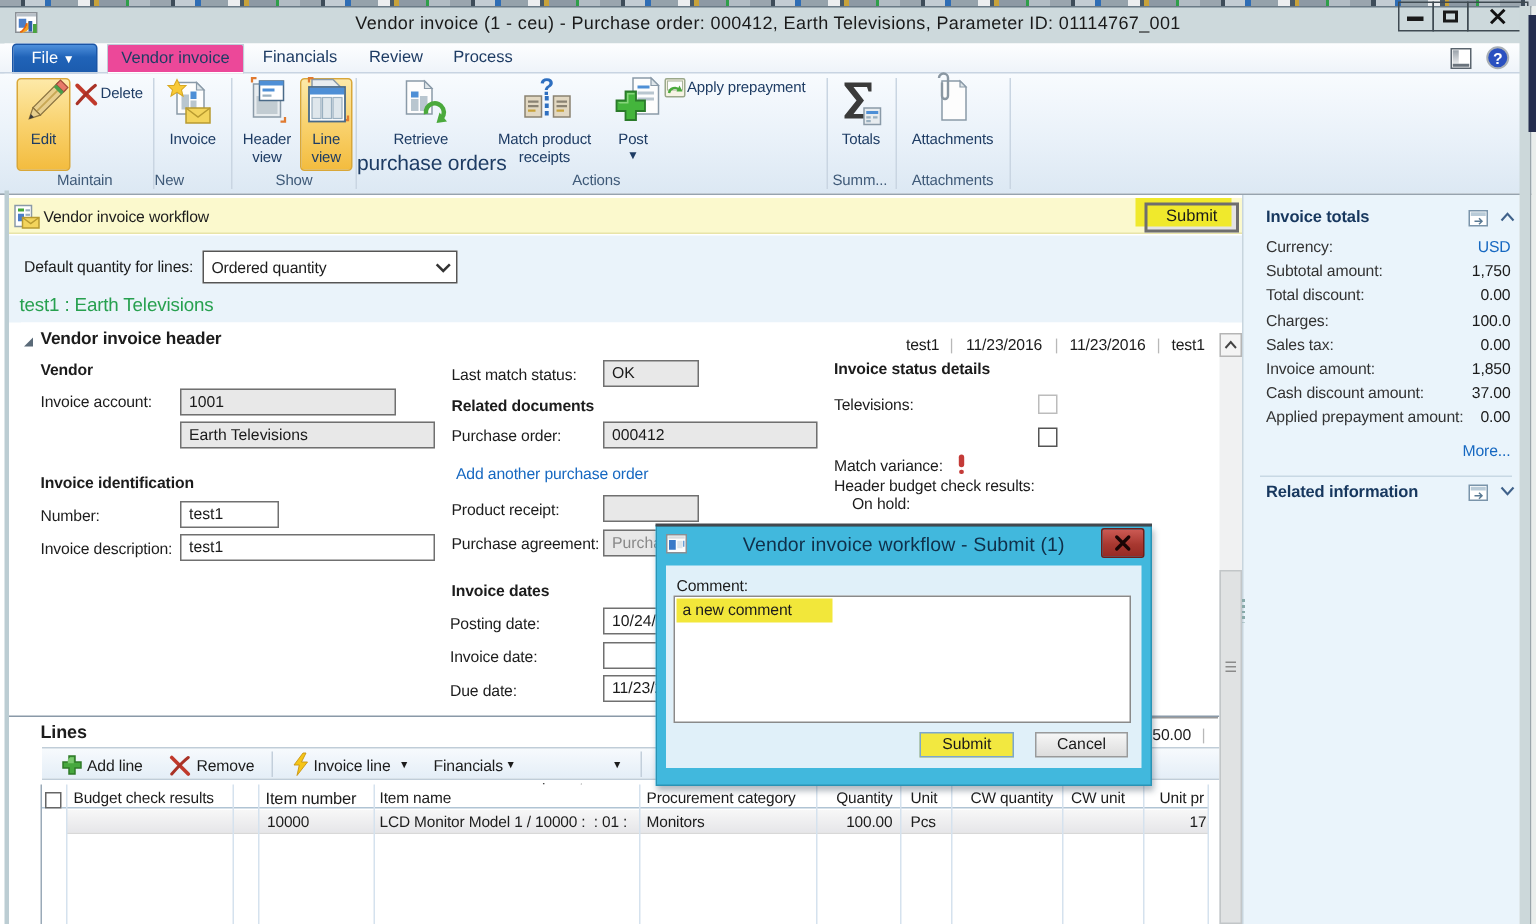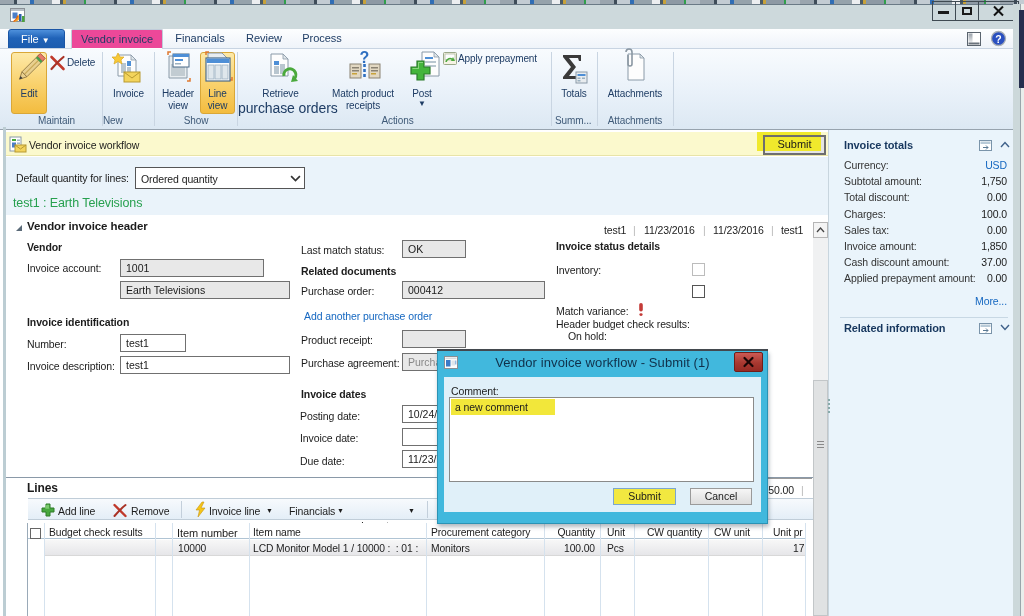--- a/index.html
+++ b/index.html
@@ -23,20 +23,21 @@
 
   <svg class="abs" style="left:7px;top:4px;" width="16" height="16" viewBox="0 0 16 16">
     <rect x="0.5" y="0.5" width="14" height="13" fill="#fff" stroke="#8a9096" stroke-width="1"></rect>
     <rect x="1" y="1" width="13" height="2" fill="#b8c0c8"></rect>
     <rect x="2.5" y="4.5" width="5" height="6" fill="#4a7ec8"></rect>
     <path d="M3 14 q4 -1 6 -8 l2 2 q-2 6 -8 6 z" fill="#f5a623"></path>
     <path d="M3.5 13.5 q3 -1.5 4.5 -6" fill="none" stroke="#e8640a" stroke-width="1.2"></path>
     <rect x="9" y="6" width="2.5" height="7" fill="#2e5faa"></rect>
     <rect x="12" y="8" width="2.5" height="6" fill="#4aa43c"></rect>
   </svg>
+  <div class="abs" style="left:9px;top:4px;width:1000px;text-align:center;font-size:12px;letter-spacing:0.25px;color:#1a1a1a;">Vendor invoice (1 - ceu) - Purchase order: 000412, Earth Televisions, Parameter ID: 01114767_001</div>
 
   <div class="abs" style="left:929px;top:-3px;width:87px;height:20px;">
     <div class="abs" style="left:0;top:0;width:24px;height:20px;border:1px solid #3f4a52;"></div>
     <div class="abs" style="left:23px;top:0;width:24px;height:20px;border:1px solid #3f4a52;"></div>
     <div class="abs" style="left:46px;top:0;width:41px;height:20px;border:1px solid #3f4a52;"></div>
     <div class="abs" style="left:6px;top:10px;width:11px;height:3px;background:#1a1a1a;"></div>
     <div class="abs" style="left:30px;top:6px;width:10px;height:8px;border:2px solid #1a1a1a;"></div>
     <svg class="abs" style="left:61px;top:5px;" width="11" height="10" viewBox="0 0 11 10">
         <path d="M1 0.5 L10 9.5 M10 0.5 L1 9.5" stroke="#111" stroke-width="2"></path>
       </svg>
@@ -276,21 +277,21 @@
 <div class="fld gray" style="left:402px;top:353px;width:64px;height:18px;color:#888;">Purchas</div>
 <div class="lbl bold" style="left:301px;top:388px;">Invoice dates</div>
 <div class="lbl" style="left:300px;top:410px;">Posting date:</div>
 <div class="fld" style="left:402px;top:405px;width:64px;height:18px;">10/24/20</div>
 <div class="lbl" style="left:300px;top:432px;">Invoice date:</div>
 <div class="fld" style="left:402px;top:428px;width:64px;height:18px;"></div>
 <div class="lbl" style="left:300px;top:455px;">Due date:</div>
 <div class="fld" style="left:402px;top:450px;width:64px;height:18px;">11/23/20</div>
 
 <div class="lbl bold" style="left:556px;top:240px;">Invoice status details</div>
-<div class="lbl" style="left:556px;top:264px;">Inventory:</div>
+<div class="lbl" style="left:556px;top:264px;">Televisions:</div>
 <div class="abs" style="left:692px;top:263px;width:13px;height:13px;border:1px solid #bcbcbc;background:#fff;"></div>
 <div class="lbl" style="left:568px;top:286px;margin-top:44px;">On hold:</div>
 <div class="abs" style="left:692px;top:285px;width:13px;height:13px;border:1px solid #555;background:#fff;"></div>
 <div class="lbl" style="left:556px;top:305px;">Match variance:</div>
 <svg class="abs" style="left:638px;top:303px;" width="6" height="13" viewBox="0 0 6 13">
     <rect x="1.2" y="0" width="3.6" height="8.5" rx="1.8" fill="#c43b38"></rect>
     <rect x="1.4" y="10.2" width="3.2" height="2.8" rx="1.4" fill="#c43b38"></rect>
   </svg>
 <div class="lbl" style="left:556px;top:318px;">Header budget check results:</div>
 

